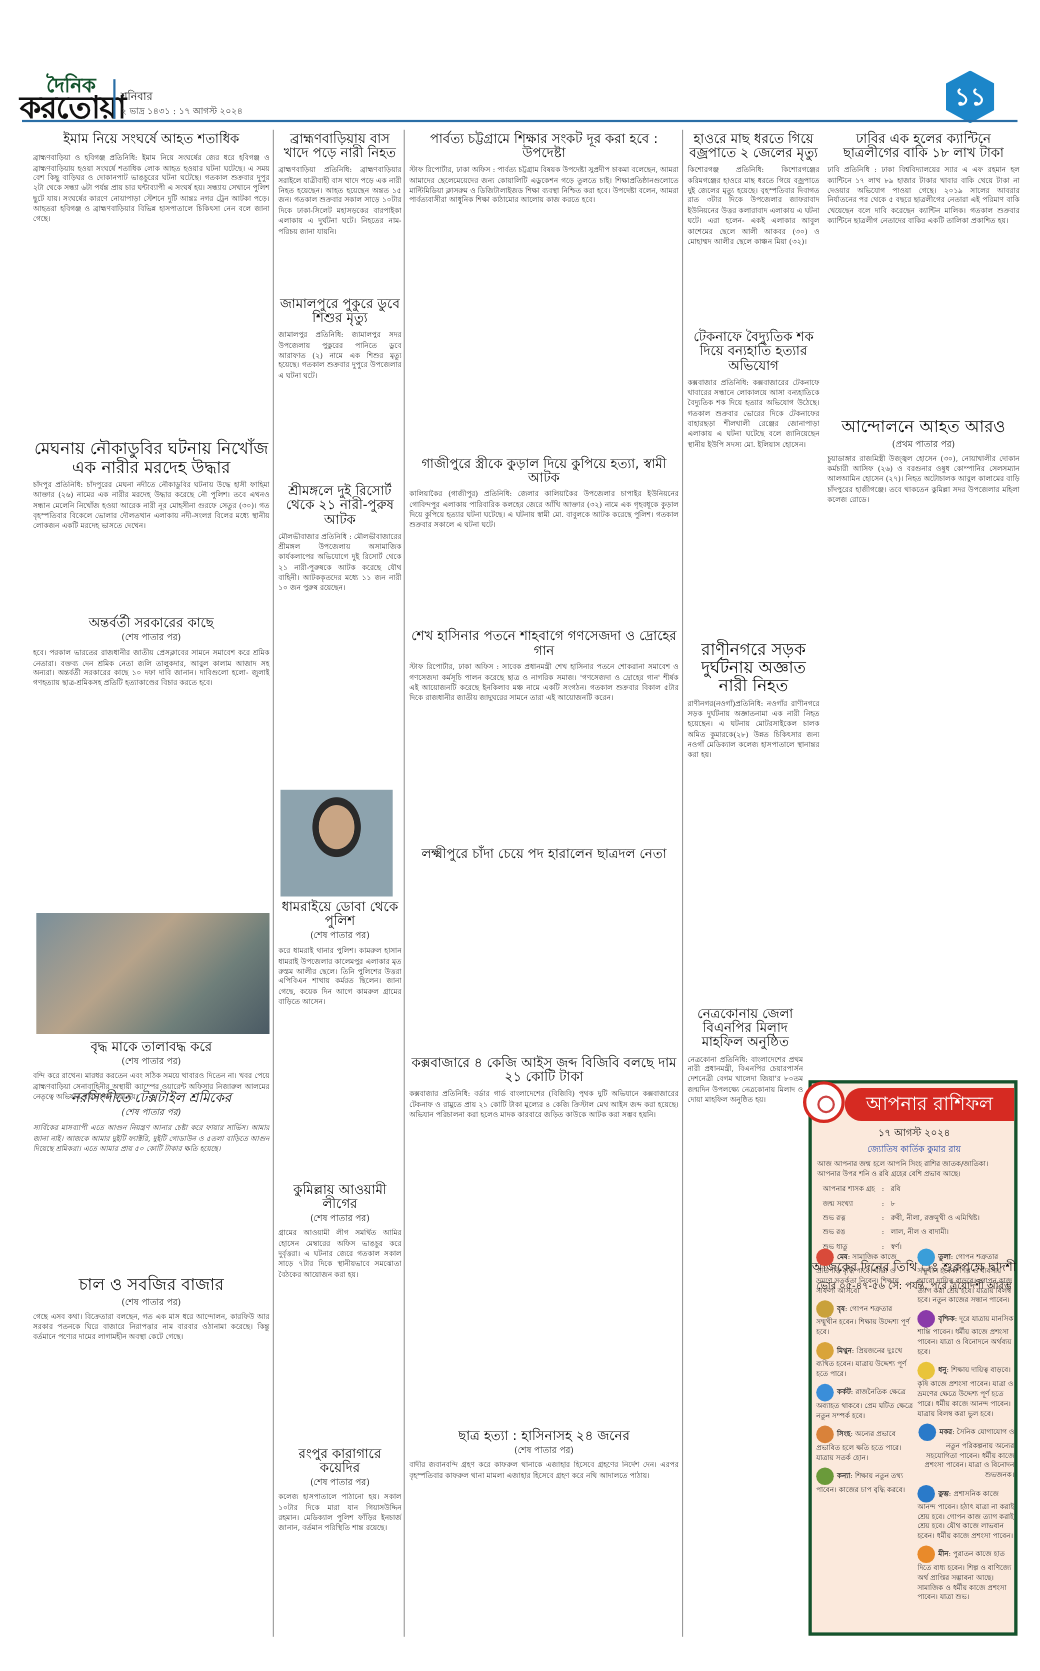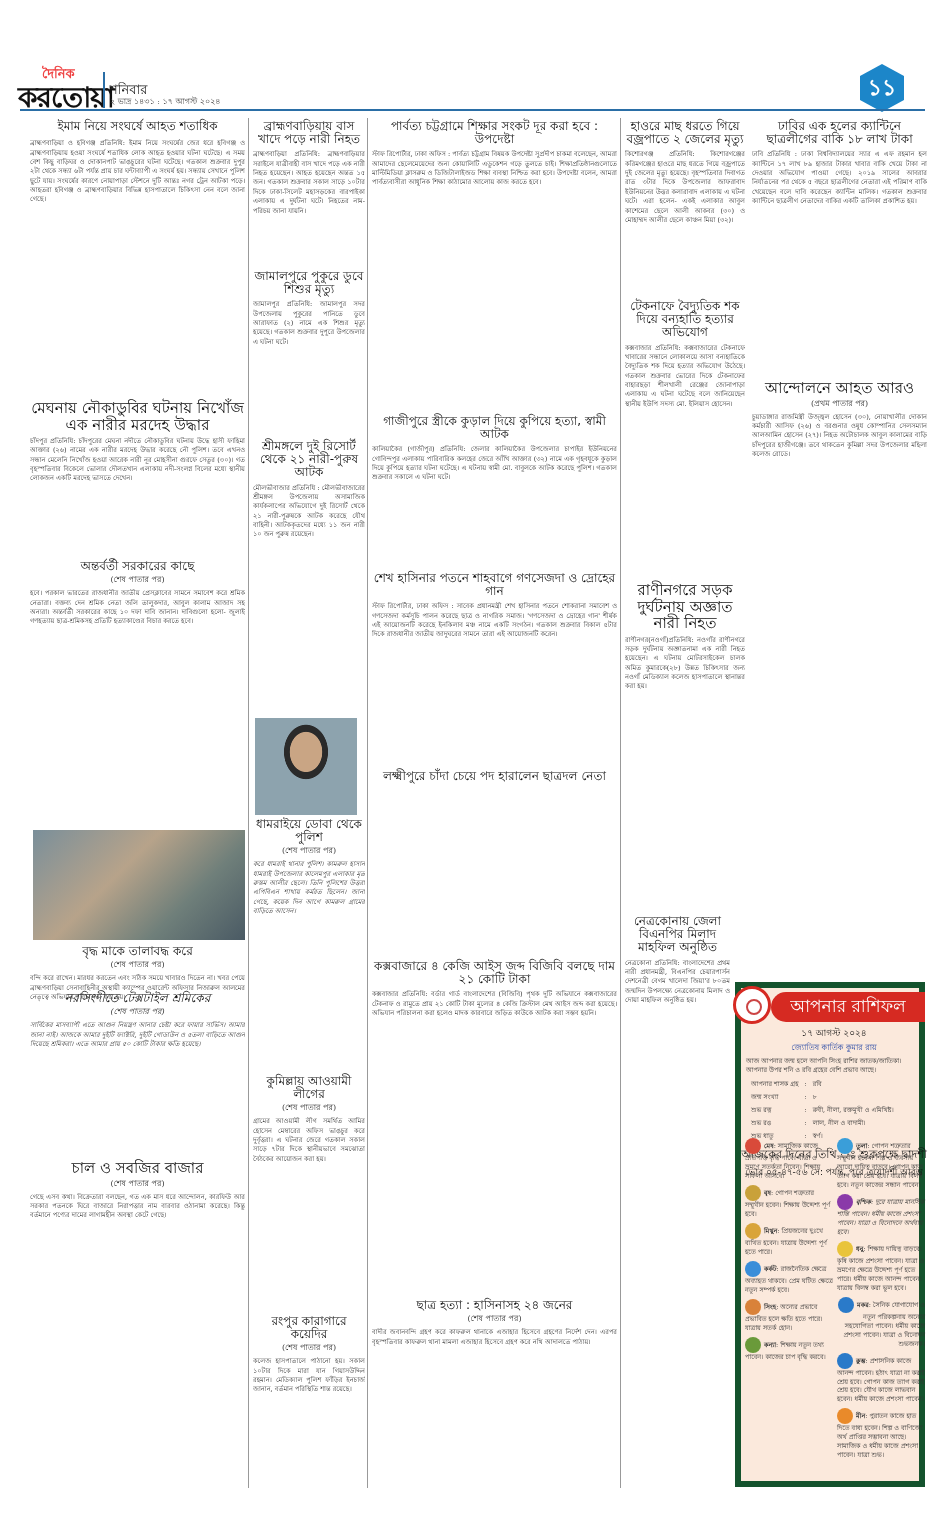--- a/index.html
+++ b/index.html
@@ -1,35 +1,35 @@
 <!DOCTYPE html>
 <html><head>
 <meta charset="utf-8">
 <style>
   * { box-sizing: border-box; margin: 0; padding: 0; }
   body { width: 945px; height: 1519px; background: #fff; font-family: "DejaVu Serif", serif; color: #222; overflow: hidden; position: relative; }
   .abs { position: absolute; }
   .masthead { left: 0; top: 60px; width: 945px; height: 52px; }
-  .logo-small { position: absolute; left: 42px; top: 4px; font-size: 13px; font-weight: bold; color: #ef4444; font-family: "DejaVu Sans", sans-serif; }
+  .logo-small { position: absolute; left: 42px; top: 4px; font-size: 18px; font-weight: bold; color: #14532d; font-family: "DejaVu Sans", sans-serif; }
   .logo-big { position: absolute; left: 18px; top: 16px; font-size: 28px; font-weight: bold; color: #111; font-family: "DejaVu Sans", sans-serif; letter-spacing: -1px; }
   .logo-sep { position: absolute; left: 103px; top: 12px; width: 2px; height: 36px; background: #2a6ea6; }
-  .day { position: absolute; left: 110px; top: 20px; font-size: 13px; color: #222; }
+  .day { position: absolute; left: 110px; top: 20px; font-size: 10px; color: #222; }
   .date { position: absolute; left: 110px; top: 35px; font-size: 8px; color: #444; }
   .page-num { position: absolute; left: 860px; top: 4px; width: 44px; height: 48px; background: #1c86c9; clip-path: polygon(50% 0, 100% 25%, 100% 75%, 50% 100%, 0 75%, 0 25%); color: #fff; font-size: 22px; font-weight: bold; display: flex; align-items: center; justify-content: center; font-family: "DejaVu Sans", sans-serif; }
   .rule { left: 20px; top: 109px; width: 905px; height: 2px; background: #2a6ea6; }
   .hl { font-family: "DejaVu Sans", sans-serif; color: #111; text-align: center; line-height: 1.1; }
   .hl-l { font-size: 12px; }
   .hl-m { font-size: 15px; }
   .hl-s { font-size: 12px; }
   .body { font-size: 6.6px; line-height: 1.42; text-align: justify; color: #333; overflow: hidden; }
   .subhd { font-size: 8px; text-align: center; color: #333; }
   .vline { width: 1px; background: #999; }
   .photo { background: linear-gradient(135deg, #7a8f9a 0%, #b7a38a 40%, #6f7f7a 70%, #4a5a64 100%); }
   .photo-portrait { background: radial-gradient(ellipse at 50% 35%, #c9a584 0 22%, #2a2a2a 23% 30%, #8da3ae 31% 100%); }
-  .rashi { left: 735px; top: 982px; width: 190px; height: 505px; border: 6px solid #14532d; background: #fbe9dc; }
+  .rashi { left: 735px; top: 982px; width: 190px; height: 505px; border: 3px solid #14532d; background: #fbe9dc; }
   .rashi-banner { position: absolute; left: 30px; top: 4px; width: 154px; height: 30px; background: #d62a22; border-radius: 15px 0 0 15px; color: #fff; font-size: 17px; display: flex; align-items: center; justify-content: center; font-family: "DejaVu Sans", sans-serif; }
   .rashi-wheel { position: absolute; left: -8px; top: -2px; width: 38px; height: 38px; border-radius: 50%; border: 3px solid #d62a22; background: #fff; }
   .rashi-wheel::after { content: ""; position: absolute; left: 10px; top: 10px; width: 12px; height: 12px; border-radius: 50%; border: 2px solid #c44; }
   .sign-icon { display: inline-block; width: 16px; height: 16px; border-radius: 50%; vertical-align: middle; margin-right: 3px; }
   .rashi-row { font-size: 6.4px; line-height: 1.4; color: #333; }
   .tbl { font-size: 6.4px; color: #333; }
   .tbl td { padding: 0 2px; }
   .tithi { font-size: 11px; text-align: center; font-family: "DejaVu Sans", sans-serif; color: #111; }
   .byline { font-size: 8px; color: #2a4aa6; text-align: center; }
 </style>
@@ -120,21 +120,21 @@
 <div class="abs" style="left:625px;top:582px;width:120px;">
   <div class="hl hl-m">রাণীনগরে সড়ক দুর্ঘটনায় অজ্ঞাত নারী নিহত</div>
   <div class="body" style="height:270px;margin-top:4px;">রাণীনগর(নওগাঁ)প্রতিনিধি: নওগাঁর রাণীনগরে সড়ক দুর্ঘটনায় অজ্ঞাতনামা এক নারী নিহত হয়েছেন। এ ঘটনায় মোটরসাইকেল চালক অমিত কুমারকে(২৮) উন্নত চিকিৎসার জন্য নওগাঁ মেডিক্যাল কলেজ হাসপাতালে স্থানান্তর করা হয়।</div>
 </div>
 
 <div class="abs photo-portrait" style="left:255px;top:718px;width:102px;height:97px;"></div>
 
 <div class="abs" style="left:253px;top:818px;width:112px;">
   <div class="hl hl-s">ধামরাইয়ে ডোবা থেকে পুলিশ</div>
   <div class="subhd">(শেষ পাতার পর)</div>
-  <div class="body" style="height:250px;margin-top:3px;font-style:italic;">করে ধামরাই থানার পুলিশ। কামরুল হাসান ধামরাই উপজেলার কালেমপুর এলাকার মৃত রুস্তম আলীর ছেলে। তিনি পুলিশের উত্তরা এপিবিএন শাখায় কর্মরত ছিলেন। জানা গেছে, কয়েক দিন আগে কামরুল গ্রামের বাড়িতে আসেন।</div>
+  <div class="body" style="height:250px;margin-top:3px;">করে ধামরাই থানার পুলিশ। কামরুল হাসান ধামরাই উপজেলার কালেমপুর এলাকার মৃত রুস্তম আলীর ছেলে। তিনি পুলিশের উত্তরা এপিবিএন শাখায় কর্মরত ছিলেন। জানা গেছে, কয়েক দিন আগে কামরুল গ্রামের বাড়িতে আসেন।</div>
 </div>
 
 <div class="abs" style="left:372px;top:770px;width:245px;">
   <div class="hl hl-l">লক্ষ্মীপুরে চাঁদা চেয়ে পদ হারালেন ছাত্রদল নেতা</div>
 </div>
 
 <div class="abs photo" style="left:33px;top:830px;width:212px;height:110px;"></div>
 
 <div class="abs" style="left:30px;top:945px;width:215px;">
   <div class="hl hl-s">বৃদ্ধ মাকে তালাবদ্ধ করে</div>
@@ -224,19 +224,19 @@
   <div style="position:absolute;left:4px;top:150px;width:88px;">
     <div class="rashi-row" style="margin-bottom:4px;"><span class="sign-icon" style="background:#d94a3a"></span><b>মেষ</b>: <span>সামাজিক কাজে প্রতিপত্তি বৃদ্ধি পাবে। যাত্রা ও ভ্রমণে সতর্কতা নিবেন। শিক্ষায় সাফল্য আসবে।</span></div>
     <div class="rashi-row" style="margin-bottom:4px;"><span class="sign-icon" style="background:#c9a13a"></span><b>বৃষ</b>: <span>গোপন শত্রুতার সম্মুখীন হবেন। শিক্ষায় উদ্দেশ্য পূর্ণ হবে।</span></div>
     <div class="rashi-row" style="margin-bottom:4px;"><span class="sign-icon" style="background:#d9a43a"></span><b>মিথুন</b>: <span>প্রিয়জনের দুঃখে ব্যথিত হবেন। যাত্রায় উদ্দেশ্য পূর্ণ হতে পারে।</span></div>
     <div class="rashi-row" style="margin-bottom:4px;"><span class="sign-icon" style="background:#3a8ed9"></span><b>কর্কট</b>: <span>রাজনৈতিক ক্ষেত্রে অব্যাহত থাকবে। প্রেম ঘটিত ক্ষেত্রে নতুন সম্পর্ক হবে।</span></div>
     <div class="rashi-row" style="margin-bottom:4px;"><span class="sign-icon" style="background:#d9823a"></span><b>সিংহ</b>: <span>অন্যের প্রভাবে প্রভাবিত হলে ক্ষতি হতে পারে। যাত্রায় সতর্ক হোন।</span></div>
     <div class="rashi-row"><span class="sign-icon" style="background:#6a9a3a"></span><b>কন্যা</b>: <span>শিক্ষায় নতুন তথ্য পাবেন। কাজের চাপ বৃদ্ধি করবে।</span></div>
   </div>
   <div style="position:absolute;left:96px;top:150px;width:88px;">
     <div class="rashi-row" style="margin-bottom:4px;"><span class="sign-icon" style="background:#3a9ed9"></span><b>তুলা</b>: <span>গোপন শত্রুতার সম্মুখীন হবেন। শিল্প ও ব্যবসায় আরো দায়িত্ব বাড়বে। গোপন কাজ ত্যাগ করা শ্রেয় হবে। যাত্রায় বিলম্ব হবে। নতুন কাজের সন্ধান পাবেন।</span></div>
-    <div class="rashi-row" style="margin-bottom:4px;font-style:italic;"><span class="sign-icon" style="background:#8a3aa9"></span><b>বৃশ্চিক</b>: <span>দূরে যাত্রায় মানসিক শান্তি পাবেন। ধর্মীয় কাজে প্রশংসা পাবেন। যাত্রা ও বিনোদনে অর্থব্যয় হবে।</span></div>
+    <div class="rashi-row" style="margin-bottom:4px;"><span class="sign-icon" style="background:#8a3aa9"></span><b>বৃশ্চিক</b>: <span>দূরে যাত্রায় মানসিক শান্তি পাবেন। ধর্মীয় কাজে প্রশংসা পাবেন। যাত্রা ও বিনোদনে অর্থব্যয় হবে।</span></div>
     <div class="rashi-row" style="margin-bottom:4px;"><span class="sign-icon" style="background:#e9c43a"></span><b>ধনু</b>: <span>শিক্ষায় দায়িত্ব বাড়বে। কৃষি কাজে প্রশংসা পাবেন। যাত্রা ও ভ্রমণের ক্ষেত্রে উদ্দেশ্য পূর্ণ হতে পারে। ধর্মীয় কাজে আনন্দ পাবেন। যাত্রায় বিলম্ব করা ভুল হবে।</span></div>
     <div class="rashi-row" style="margin-bottom:4px;text-align:right;"><span class="sign-icon" style="background:#2a7ac9"></span><b>মকর</b>: <span>সৈনিক যোগাযোগ ও নতুন পরিকল্পনায় অন্যের সহযোগিতা পাবেন। ধর্মীয় কাজে প্রশংসা পাবেন। যাত্রা ও বিনোদন শুভজনক।</span></div>
     <div class="rashi-row" style="margin-bottom:4px;"><span class="sign-icon" style="background:#2a7ac9"></span><b>কুম্ভ</b>: <span>প্রশাসনিক কাজে আনন্দ পাবেন। হঠাৎ যাত্রা না করাই শ্রেয় হবে। গোপন কাজ ত্যাগ করাই শ্রেয় হবে। যৌথ কাজে লাভবান হবেন। ধর্মীয় কাজে প্রশংসা পাবেন।</span></div>
     <div class="rashi-row"><span class="sign-icon" style="background:#e98a2a"></span><b>মীন</b>: <span>পুরাতন কাজে হাত দিতে বাধ্য হবেন। শিল্প ও বাণিজ্যে অর্থ প্রাপ্তির সম্ভাবনা আছে। সামাজিক ও ধর্মীয় কাজে প্রশংসা পাবেন। যাত্রা শুভ।</span></div>
   </div>
 </div>
 
 </body></html>

